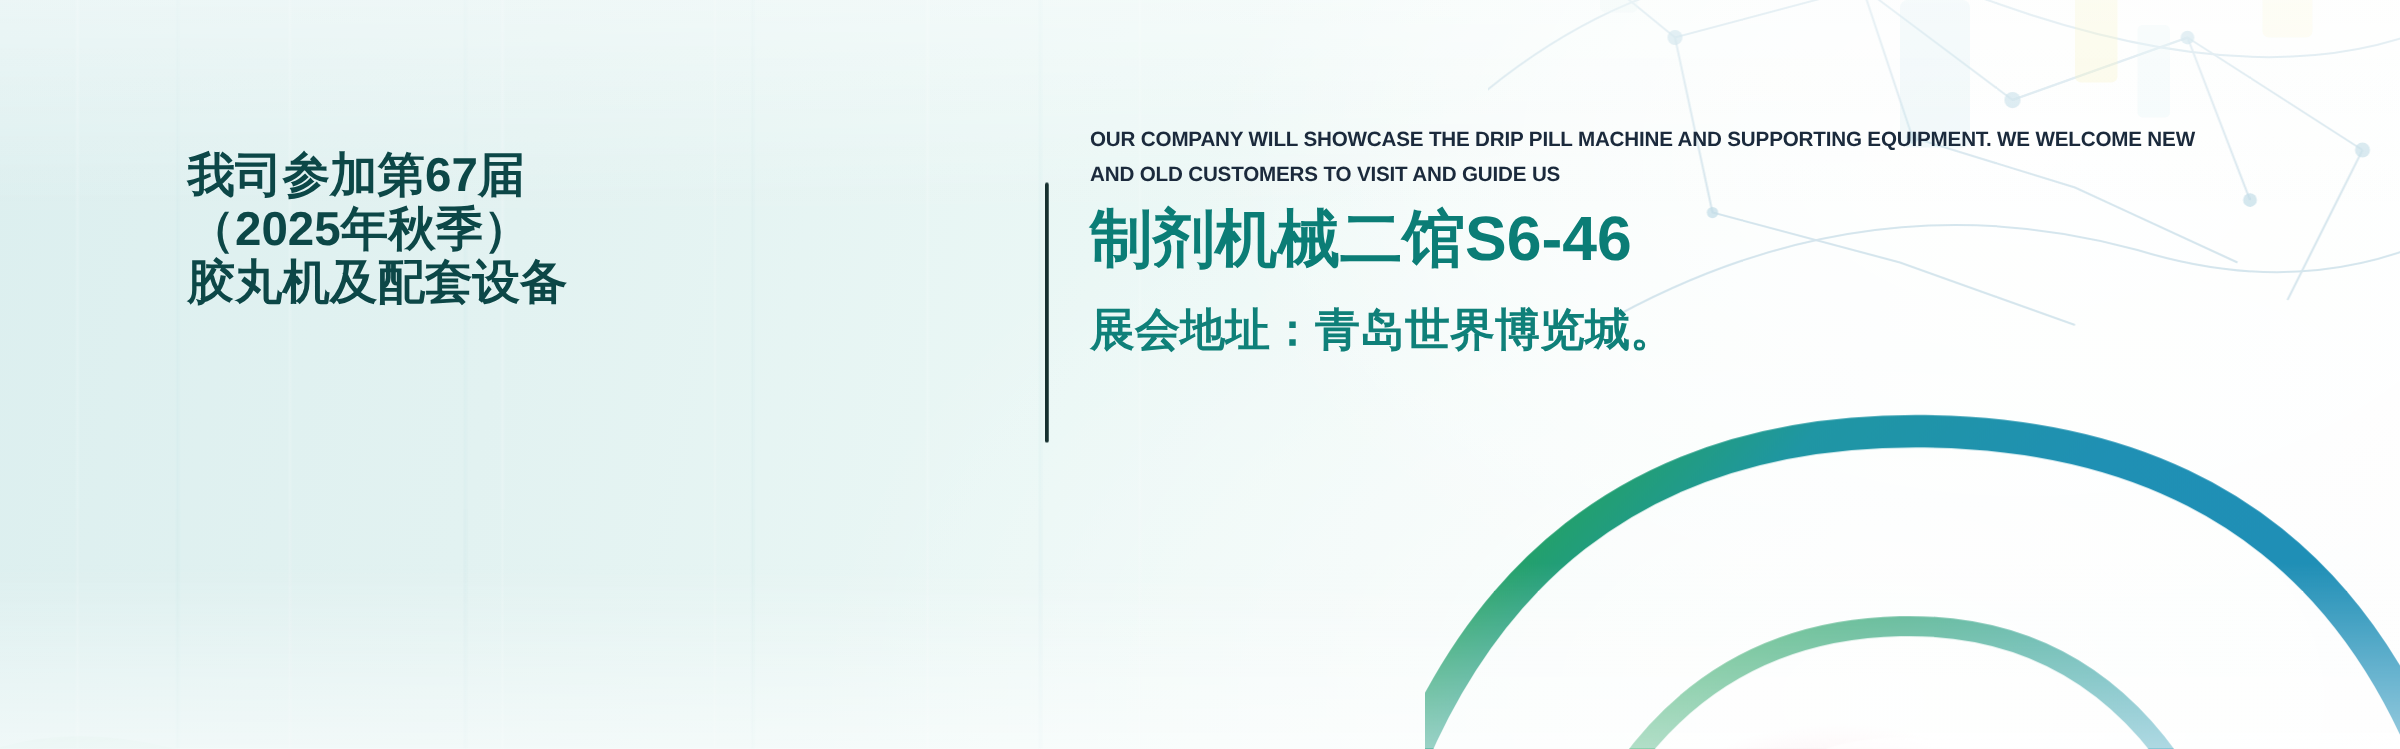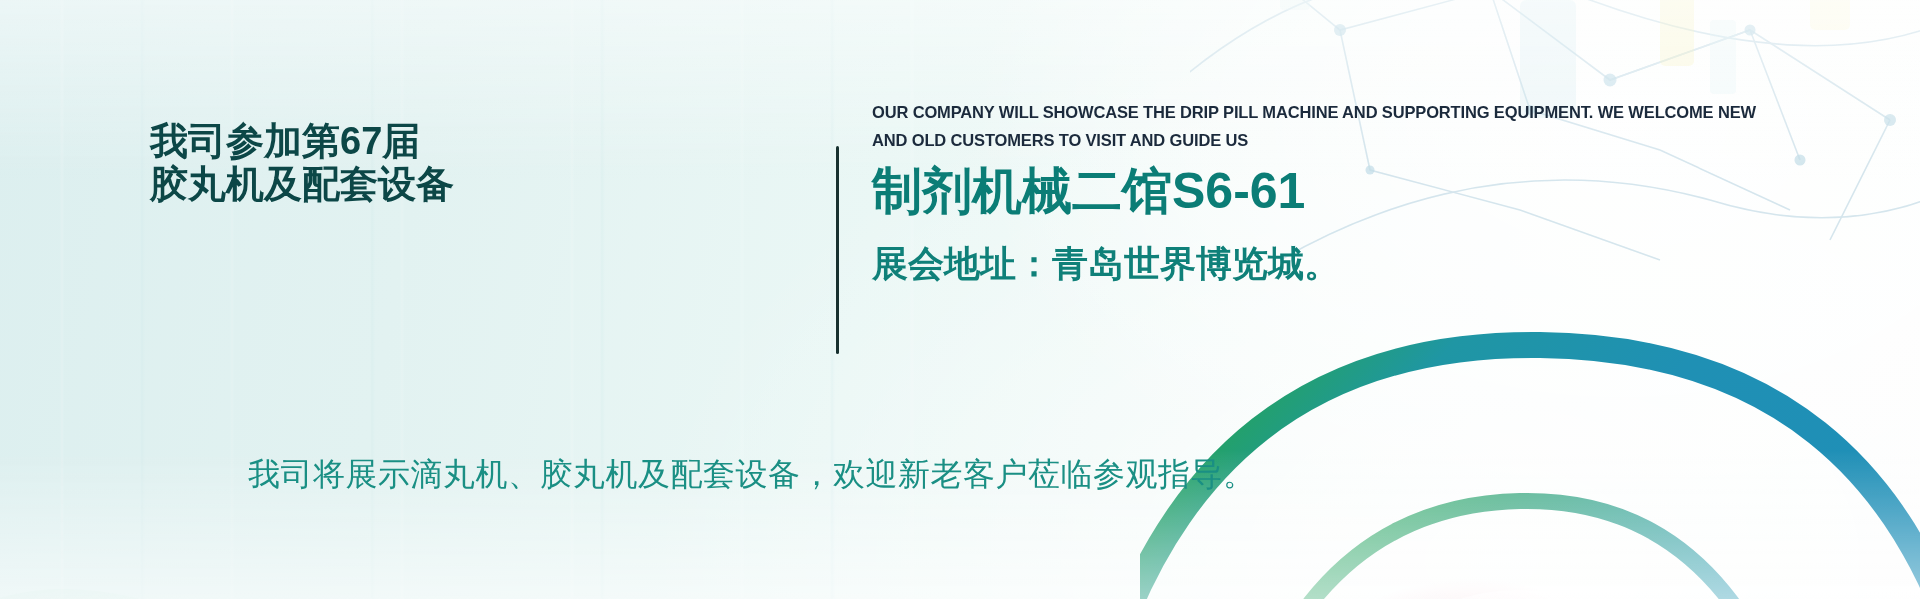--- a/index.html
+++ b/index.html
@@ -201,26 +201,26 @@
     <path d="M-40 420 Q60 72 400 76 Q740 80 830 420" fill="none" stroke="url(#arcGrad)" stroke-width="26" stroke-linecap="round"></path>
     <path d="M120 420 Q200 236 380 232 Q560 228 640 420" fill="none" stroke="url(#arcGrad2)" stroke-width="16" stroke-linecap="round" opacity="0.8"></path>
     <path d="M235 420 Q280 330 380 330 Q480 330 520 420" fill="none" stroke="#ffffff" stroke-width="18" opacity="0.55"></path>
   </svg>
 
   <div class="bg-layer" id="bg-top-haze"></div>
   <div class="bg-layer" id="bg-bottom-haze"></div>
 
   <div id="left-title">
     <span class="tline">我司参加第67届</span>
+    <span class="tline">（2025年秋季）</span>
     <span class="tline">胶丸机及配套设备</span>
   </div>
 
   <div id="divider"></div>
 
   <div id="right-block">
     <p id="eyebrow-en">OUR COMPANY WILL SHOWCASE THE DRIP PILL MACHINE AND SUPPORTING EQUIPMENT. WE WELCOME NEW AND OLD CUSTOMERS TO VISIT AND GUIDE US</p>
-    <div id="hall-line">制剂机械二馆S6-61</div>
+    <div id="hall-line">制剂机械二馆S6-46</div>
     <div class="info-line">展会地址：青岛世界博览城。</div>
   </div>
 
-  <div id="tagline">我司将展示滴丸机、胶丸机及配套设备，欢迎新老客户莅临参观指导。</div>
 
 </div>
 
 </body></html>

